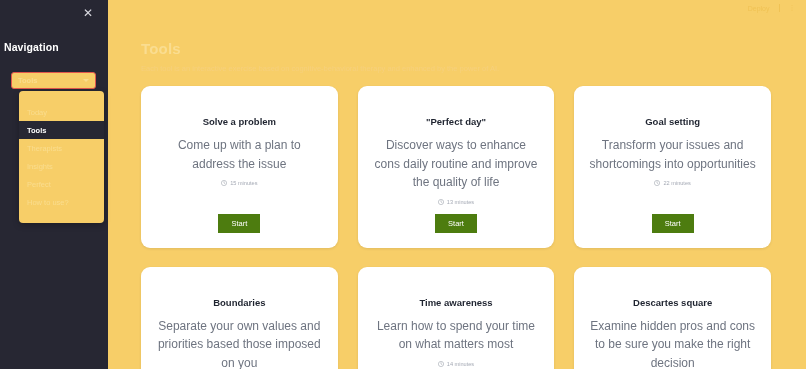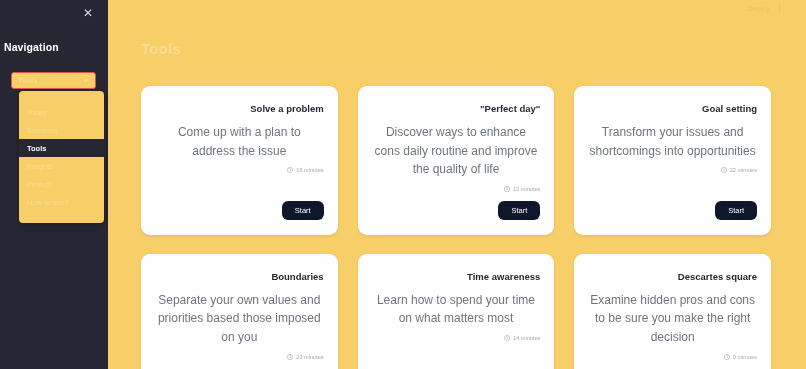--- a/index.html
+++ b/index.html
@@ -91,62 +91,62 @@
     position: absolute; left: 33px; top: 86px;
     width: 630px;
     display: grid;
     grid-template-columns: repeat(3, 1fr);
     gap: 19px 20px;
   }
   .card {
     background: #ffffff;
     border-radius: 9px;
     box-shadow: 0 1px 3px rgba(0,0,0,.09);
-    padding: 17px 14px 15px;
-    display: flex; flex-direction: column; align-items: flex-end;
+    padding: 30px 14px 15px;
+    display: flex; flex-direction: column; align-items: center;
     min-height: 92px;
   }
   .card-title {
     font-size: 9.5px; font-weight: bold; color: #1f2430;
     text-align: center; margin-bottom: 9px;
   }
   .card-desc {
     font-size: 12px; color: #6e7480; line-height: 1.55;
     text-align: center; margin-bottom: 7px;
   }
   .meta {
     display: flex; align-items: center; gap: 3px;
     font-size: 5.6px; color: #a4a9b4; margin-bottom: 9px;
   }
   .clock { width: 6px; height: 6px; flex: 0 0 auto; display: block; }
   .start-btn {
-    background: #0f172a; color: #fff;
-    border: none; border-radius: 6px;
+    background: #4d7c0f; color: #fff;
+    border: none; border-radius: 0;
     font-size: 7.5px; font-family: "Liberation Sans", sans-serif;
     padding: 5px 13px; cursor: pointer; font-weight: 500;
     margin-top: auto;
   }
 </style>
 </head>
 <body>
 
 <aside class="sidebar">
   <button class="sidebar-close">✕</button>
 
   <div class="nav-title">Navigation</div>
 
   <div class="select-trigger">
     <span class="sel-label">Tools</span>
     <span class="chev"></span>
   </div>
 
   <div class="select-menu">
     <div class="opt">Today</div>
-    <div class="opt">Sessions</div>
     <div class="opt selected">Tools</div>
+    <div class="opt">Therapists</div>
     <div class="opt">Insights</div>
     <div class="opt">Perfect</div>
     <div class="opt">How to use?</div>
   </div>
 </aside>
 
 <main class="main">
 
   <div class="topbar">
     <span class="deploy">Deploy</span>

